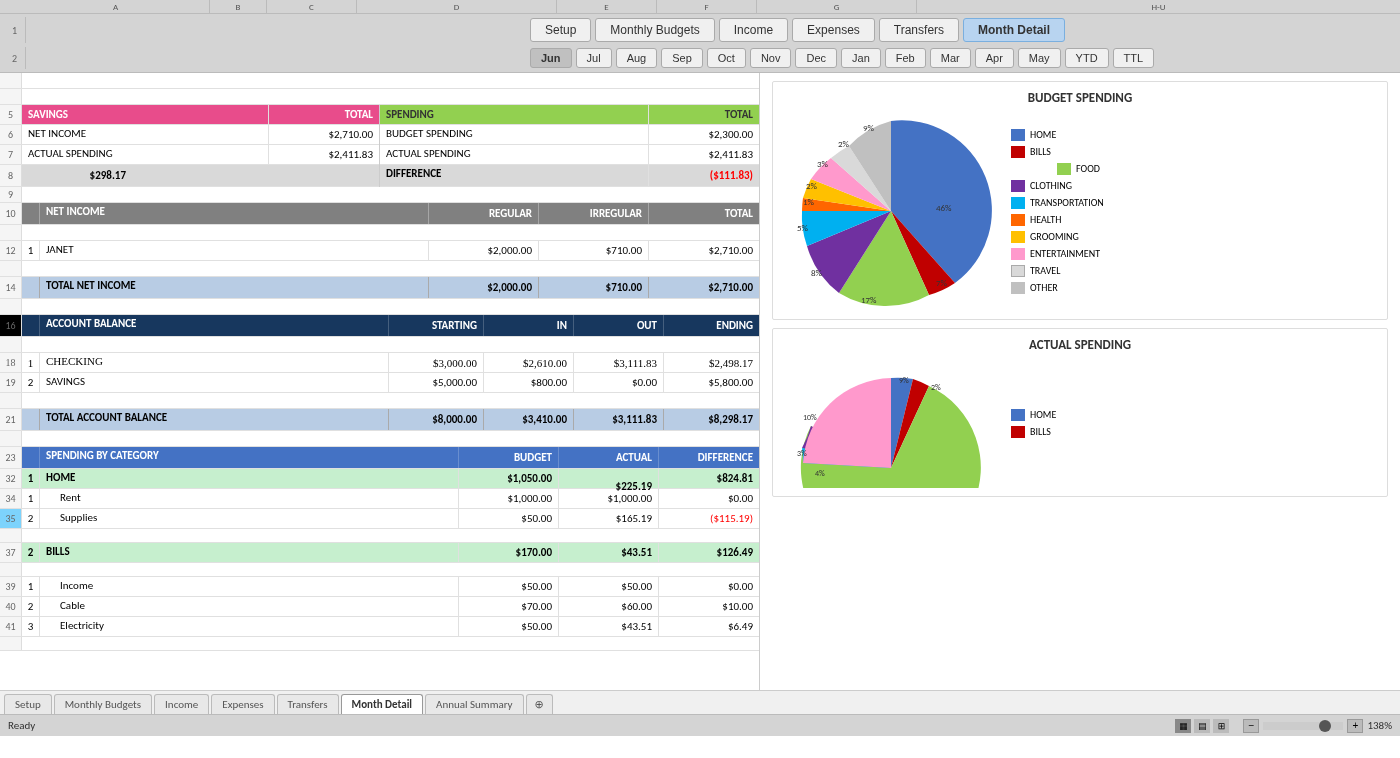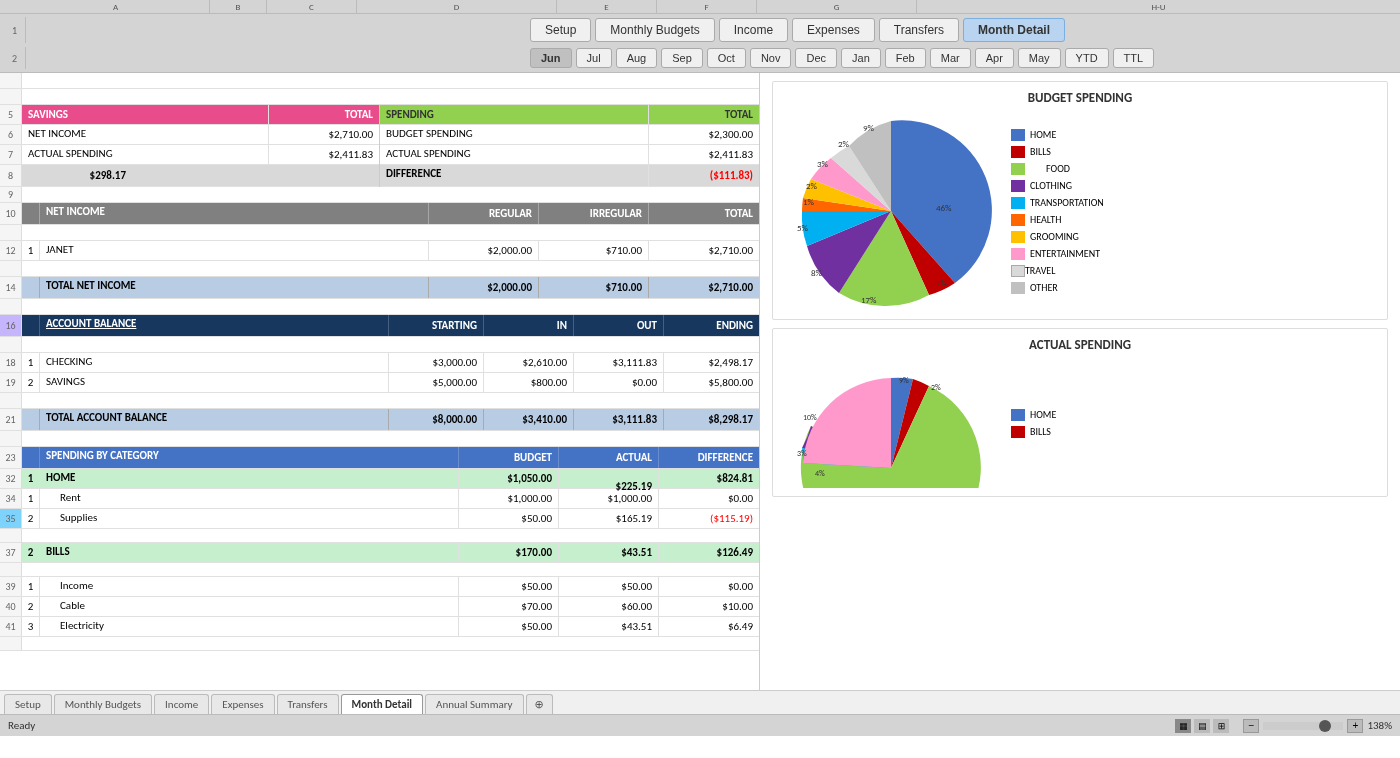--- a/index.html
+++ b/index.html
@@ -189,34 +189,34 @@
       <div style="width:110px; padding:2px 6px; font-size:11px; font-weight:bold; text-align:right; display:flex; align-items:center; justify-content:flex-end; border-right:1px solid #aaa;">$2,000.00</div>
       <div style="width:110px; padding:2px 6px; font-size:11px; font-weight:bold; text-align:right; display:flex; align-items:center; justify-content:flex-end; border-right:1px solid #aaa;">$710.00</div>
       <div style="width:110px; padding:2px 6px; font-size:11px; font-weight:bold; text-align:right; display:flex; align-items:center; justify-content:flex-end;">$2,710.00</div>
     </div>
 
     <div style="height:16px; border-bottom:1px solid #e0e0e0; display:flex;">
       <div style="width:22px; min-width:22px; border-right:1px solid #ddd; background:#f5f5f5;"></div>
     </div>
 
     <div style="display:flex; border-bottom:1px solid #e0e0e0; height:22px; background:#17375e;">
-      <div style="width:22px; min-width:22px; border-right:1px solid #ddd; background:#c4b5fd; font-size:10px; color:#666; display:flex; align-items:center; justify-content:center;">16</div>
+      <div style="width:22px; min-width:22px; border-right:1px solid #ddd; background:#000000; font-size:10px; color:#666; display:flex; align-items:center; justify-content:center;">16</div>
       <div style="width:18px; border-right:1px solid rgba(255,255,255,0.2);"></div>
-      <div style="flex:1; padding:2px 6px; font-size:11px; color:#fff; font-weight:bold; border-right:1px solid rgba(255,255,255,0.2);text-decoration:underline;">ACCOUNT BALANCE</div>
+      <div style="flex:1; padding:2px 6px; font-size:11px; color:#fff; font-weight:bold; border-right:1px solid rgba(255,255,255,0.2);">ACCOUNT BALANCE</div>
       <div style="width:95px; padding:2px 6px; font-size:11px; color:#fff; font-weight:bold; text-align:right; display:flex; align-items:center; justify-content:flex-end; border-right:1px solid rgba(255,255,255,0.2);">STARTING</div>
       <div style="width:90px; padding:2px 6px; font-size:11px; color:#fff; font-weight:bold; text-align:right; display:flex; align-items:center; justify-content:flex-end; border-right:1px solid rgba(255,255,255,0.2);">IN</div>
       <div style="width:90px; padding:2px 6px; font-size:11px; color:#fff; font-weight:bold; text-align:right; display:flex; align-items:center; justify-content:flex-end; border-right:1px solid rgba(255,255,255,0.2);">OUT</div>
       <div style="width:95px; padding:2px 6px; font-size:11px; color:#fff; font-weight:bold; text-align:right; display:flex; align-items:center; justify-content:flex-end;">ENDING</div>
     </div>
 
     <div style="height:16px; border-bottom:1px solid #e0e0e0; display:flex;">
       <div style="width:22px; min-width:22px; border-right:1px solid #ddd; background:#f5f5f5;"></div>
     </div>
 
-    <div style="display:flex; border-bottom:1px solid #e0e0e0; height:20px;">
+    <div style="display:flex; border-bottom:1px solid #e0e0e0; height:20px;font-family:Liberation Serif, serif;">
       <div style="width:22px; min-width:22px; border-right:1px solid #ddd; background:#f5f5f5; font-size:10px; color:#666; display:flex; align-items:center; justify-content:center;">18</div>
       <div style="width:18px; border-right:1px solid #e0e0e0; font-size:11px; display:flex; align-items:center; justify-content:center;">1</div>
       <div style="flex:1; padding:2px 6px; font-size:11px; border-right:1px solid #e0e0e0;">CHECKING</div>
       <div style="width:95px; padding:2px 6px; font-size:11px; text-align:right; display:flex; align-items:center; justify-content:flex-end; border-right:1px solid #e0e0e0;">$3,000.00</div>
       <div style="width:90px; padding:2px 6px; font-size:11px; text-align:right; display:flex; align-items:center; justify-content:flex-end; border-right:1px solid #e0e0e0;">$2,610.00</div>
       <div style="width:90px; padding:2px 6px; font-size:11px; text-align:right; display:flex; align-items:center; justify-content:flex-end; border-right:1px solid #e0e0e0;">$3,111.83</div>
       <div style="width:95px; padding:2px 6px; font-size:11px; text-align:right; display:flex; align-items:center; justify-content:flex-end;">$2,498.17</div>
     </div>
 
     <div style="display:flex; border-bottom:1px solid #e0e0e0; height:20px;">
@@ -375,21 +375,21 @@
 
         <div style="display:flex; flex-direction:column; gap:4px; font-size:10px;">
           <div style="display:flex; align-items:center; gap:5px;">
               <div style="width:14px;height:12px;background:#4472c4;"></div>
               <span>HOME</span>
             </div>
           <div style="display:flex; align-items:center; gap:5px;">
               <div style="width:14px;height:12px;background:#c00000;"></div>
               <span>BILLS</span>
             </div>
-          <div style="display:flex; align-items:flex-end; gap:21px;">
+          <div style="display:flex; align-items:flex-end; gap:5px;margin-left:46px;">
               <div style="width:14px;height:12px;background:#92d050;"></div>
               <span>FOOD</span>
             </div>
           <div style="display:flex; align-items:center; gap:5px;">
               <div style="width:14px;height:12px;background:#7030a0;"></div>
               <span>CLOTHING</span>
             </div>
           <div style="display:flex; align-items:center; gap:5px;">
               <div style="width:14px;height:12px;background:#00b0f0;"></div>
               <span>TRANSPORTATION</span>
@@ -399,21 +399,21 @@
               <span>HEALTH</span>
             </div>
           <div style="display:flex; align-items:center; gap:5px;">
               <div style="width:14px;height:12px;background:#ffc000;"></div>
               <span>GROOMING</span>
             </div>
           <div style="display:flex; align-items:center; gap:5px;">
               <div style="width:14px;height:12px;background:#ff99cc;"></div>
               <span>ENTERTAINMENT</span>
             </div>
-          <div style="display:flex; align-items:center; ">
+          <div style="display:flex; align-items:center; gap:5px;">
               <div style="width:14px;height:12px;background:#d9d9d9; border:1px solid #aaa;"></div>
               <span>TRAVEL</span>
             </div>
           <div style="display:flex; align-items:center; gap:5px;">
               <div style="width:14px;height:12px;background:#c0c0c0;"></div>
               <span>OTHER</span>
             </div>
         </div>
       </div>
     </div>

